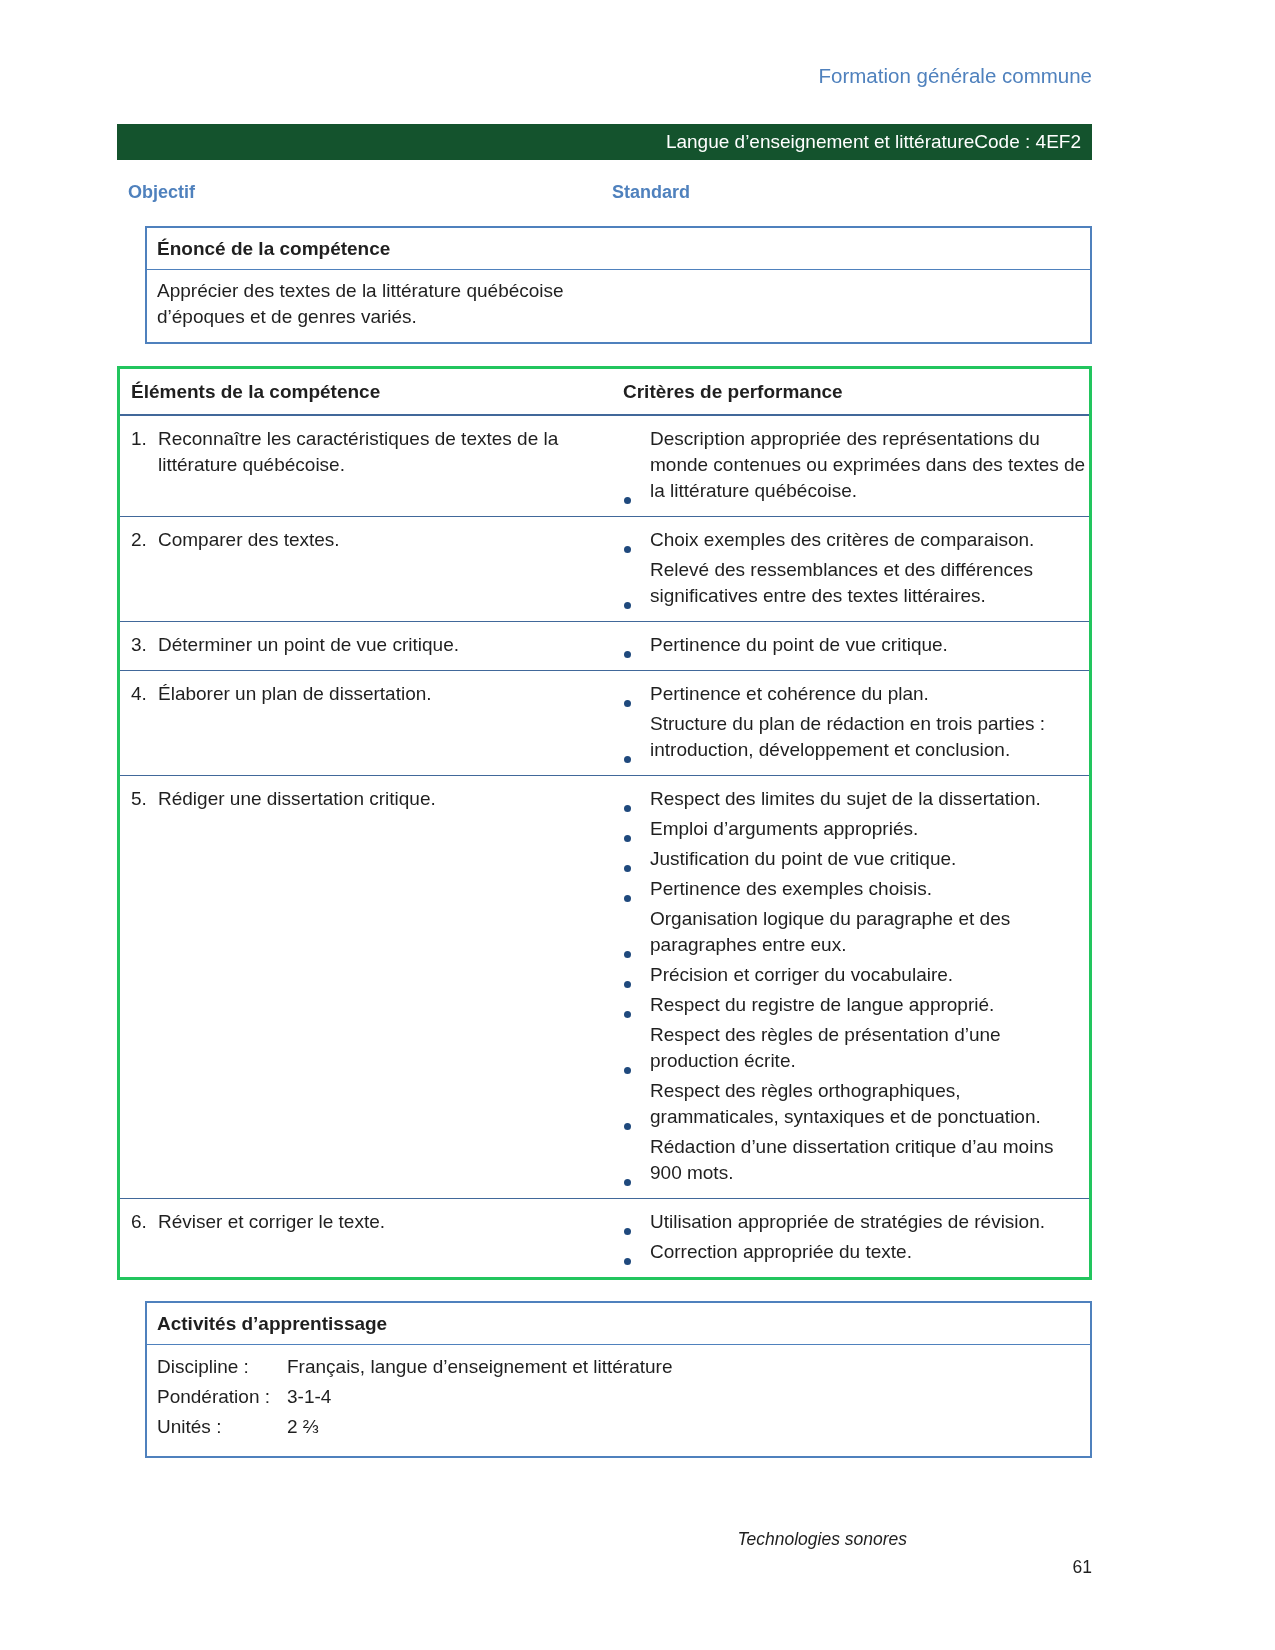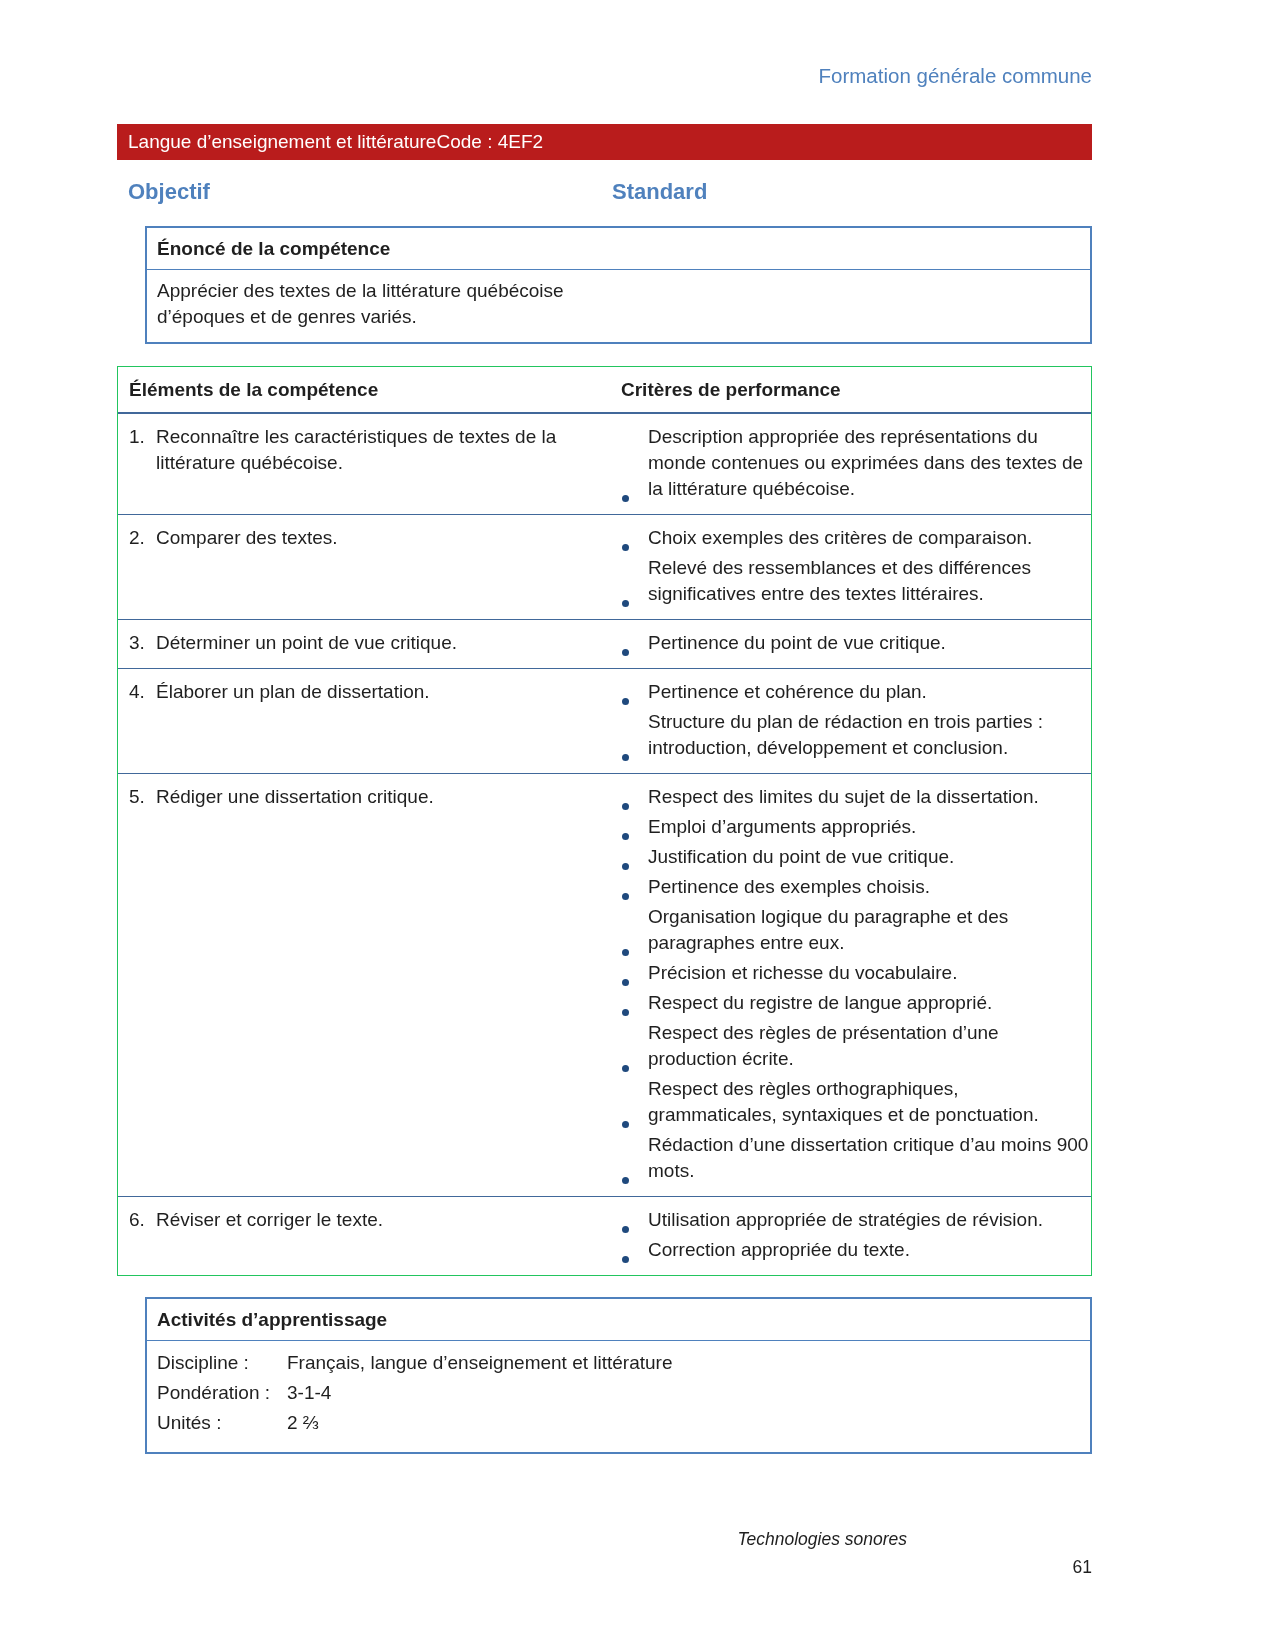--- a/index.html
+++ b/index.html
@@ -27,55 +27,55 @@
   .banner {
     text-align: right;
     color: #4f81bd;
     font-size: 20.5px;
     line-height: 24px;
   }
   
   .section-bar {
     margin-top: 36px;
     height: 36px;
-    background: #b91c1c;
+    background: #14532d;
     color: #ffffff;
     display: flex;
     align-items: center;
-    justify-content: flex-start;
+    justify-content: flex-end;
     padding: 0 11px;
     font-size: 19px;
   }
   
   .col-headings {
     margin-top: 19px;
     display: flex;
     font-weight: bold;
-    font-size: 22px;
+    font-size: 18px;
     color: #4f81bd;
     padding-left: 11px;
   }
   .col-headings .left { width: 484px; }
   
   .box {
     margin-top: 21px;
     border: 2px solid #4f81bd;
     margin-left: 28px;
   }
   .box-header {
     font-weight: bold;
     padding: 8px 10px 7px 10px;
     border-bottom: 1px solid #4f81bd;
   }
   .box-body { padding: 8px 10px 12px 10px; }
   .enonce-text { max-width: 460px; }
   
   .tbl {
     margin-top: 22px;
-    border: 1px solid #22c55e;
+    border: 3px solid #22c55e;
   }
   .tbl-header {
     display: flex;
     font-weight: bold;
     padding: 10px 0 9px 0;
     border-bottom: 2px solid #41689a;
   }
   .tbl-header .h-left { width: 495px; padding-left: 11px; }
   .tbl-header .h-right { flex: 1; padding-left: 8px; }
   .tbl-row {
@@ -248,21 +248,21 @@
                 <li class="crit-item">
                   <span class="dot"></span>
                   <span class="crit-text">Pertinence des exemples choisis.</span>
                 </li>
                 <li class="crit-item">
                   <span class="dot"></span>
                   <span class="crit-text">Organisation logique du paragraphe et des paragraphes entre eux.</span>
                 </li>
                 <li class="crit-item">
                   <span class="dot"></span>
-                  <span class="crit-text">Précision et richesse du vocabulaire.</span>
+                  <span class="crit-text">Précision et corriger du vocabulaire.</span>
                 </li>
                 <li class="crit-item">
                   <span class="dot"></span>
                   <span class="crit-text">Respect du registre de langue approprié.</span>
                 </li>
                 <li class="crit-item">
                   <span class="dot"></span>
                   <span class="crit-text">Respect des règles de présentation d’une production écrite.</span>
                 </li>
                 <li class="crit-item">

